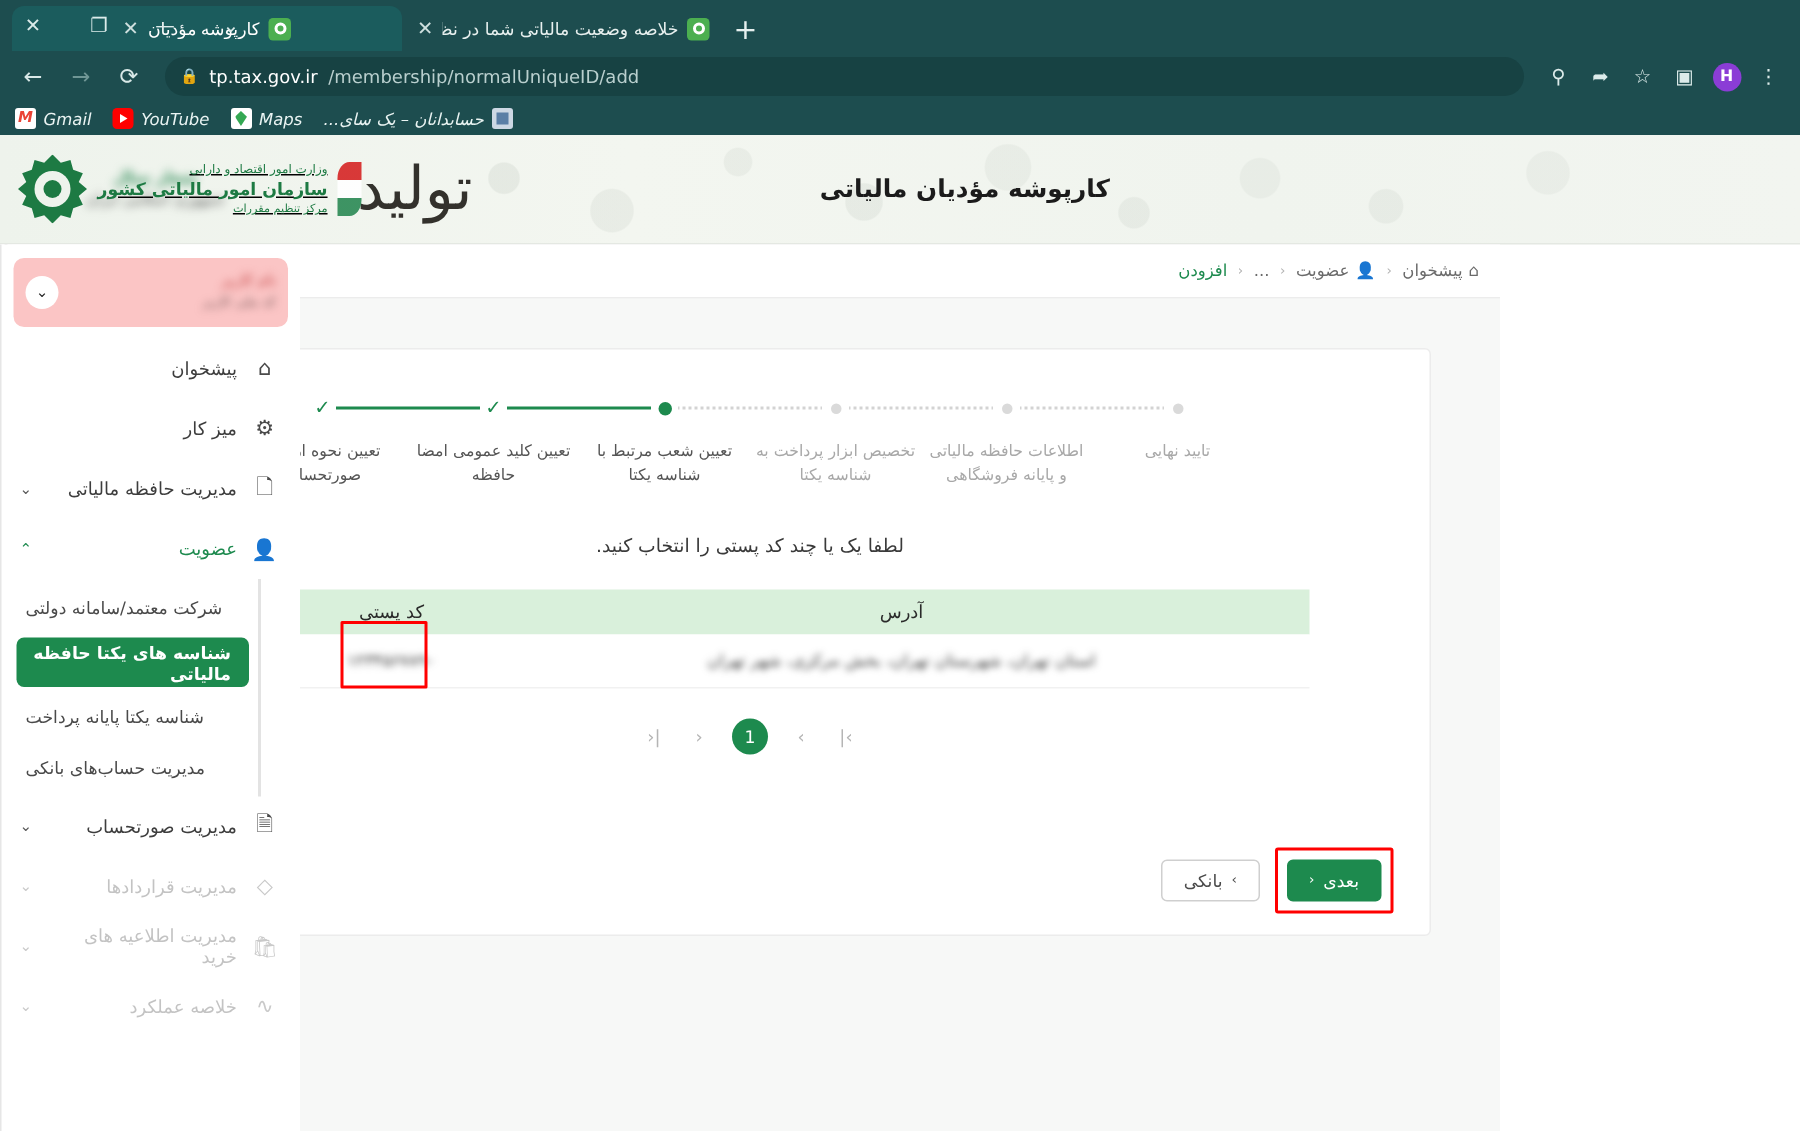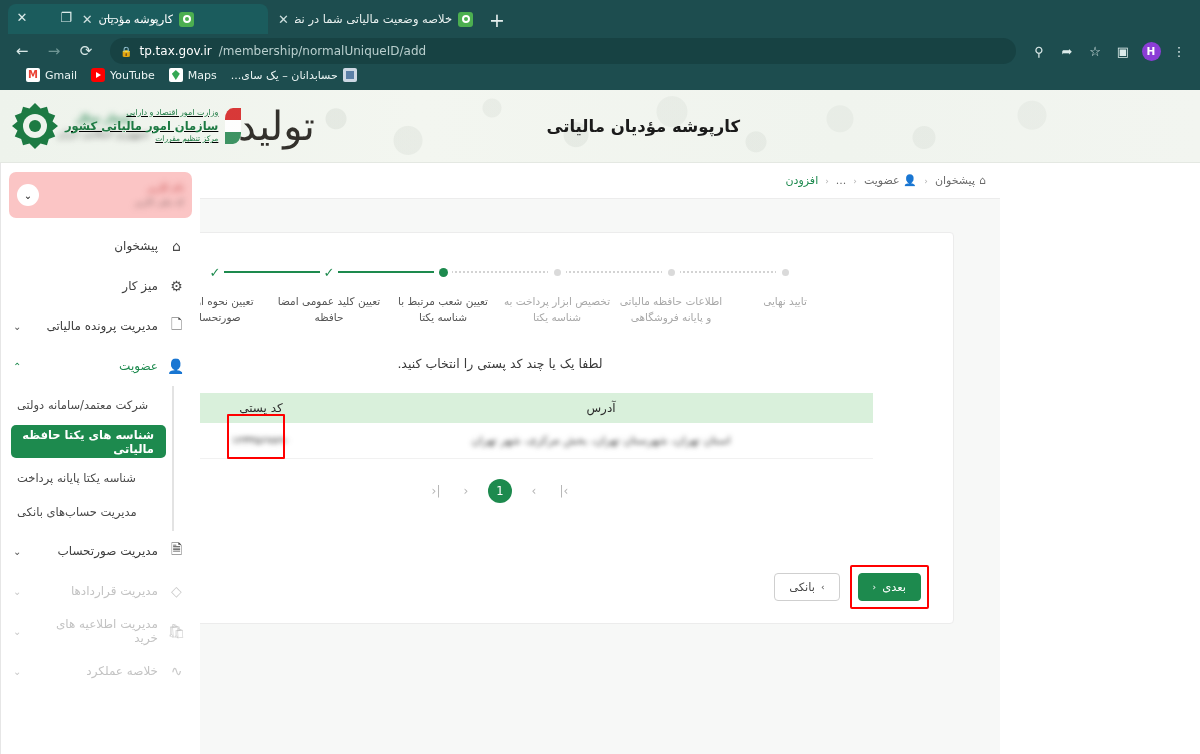--- a/index.html
+++ b/index.html
@@ -68,22 +68,22 @@
     width: 26px; height: 26px; display: flex; align-items: center;
     justify-content: center; color: #dcebea; font-size: 13px;
   }
   .avatar-h {
     width: 19px; height: 19px; border-radius: 50%; background: #8b3dd6;
     color: #fff; font-size: 10.5px; display: flex; align-items: center;
     justify-content: center; font-weight: bold;
   }
 
   .bookmarks {
-    height: 22px; display: flex; flex-direction: row-reverse; align-items: flex-start;
-    padding: 0 26px; gap: 14px; direction: rtl;
+    height: 22px; display: flex; flex-direction: row-reverse; align-items: center;
+    padding: 0 10px; gap: 14px; direction: rtl; font-style: italic;
   }
   .bm { display: flex; align-items: center; gap: 5px; color: #eaf4f3; font-size: 11px; direction: ltr;}
   .bm.rtl { direction: rtl; }
   .bm-ico { width: 14px; height: 14px; flex: 0 0 auto; border-radius: 2px; position: relative;}
   .bm-gmail { background: #fff; }
   .bm-gmail::after{content:"M";position:absolute;inset:0;color:#ea4335;font-size:10px;font-weight:bold;text-align:center;line-height:14px;}
   .bm-yt { background: #ff0000; border-radius: 3px;}
   .bm-yt::after{content:"";position:absolute;left:5px;top:4px;border-left:5px solid #fff;border-top:3px solid transparent;border-bottom:3px solid transparent;}
   .bm-maps { background: #fff; }
   .bm-maps::after{content:"";position:absolute;left:3px;top:2px;width:8px;height:10px;background:#34a853;clip-path:polygon(50% 0,100% 38%,50% 100%,0 38%);}
@@ -423,21 +423,21 @@
       </div>
 
       <div class="nav-item">
         <span class="lead-ico">⚙</span>
         <span class="label">میز کار</span>
         <span class="chev"></span>
       </div>
 
       <div class="nav-item">
         <span class="lead-ico">🗋</span>
-        <span class="label">مدیریت پرونده مالیاتی</span>
+        <span class="label">مدیریت حافظه مالیاتی</span>
         <span class="chev">⌄</span>
       </div>
 
       <div class="nav-item active">
         <span class="lead-ico">👤</span>
         <span class="label">عضویت</span>
         <span class="chev">⌃</span>
       </div>
 
       <div class="subnav">

